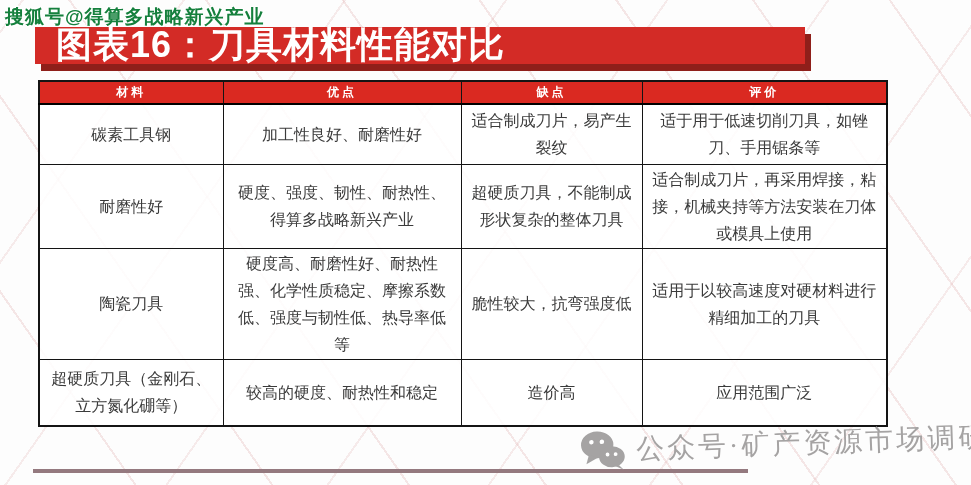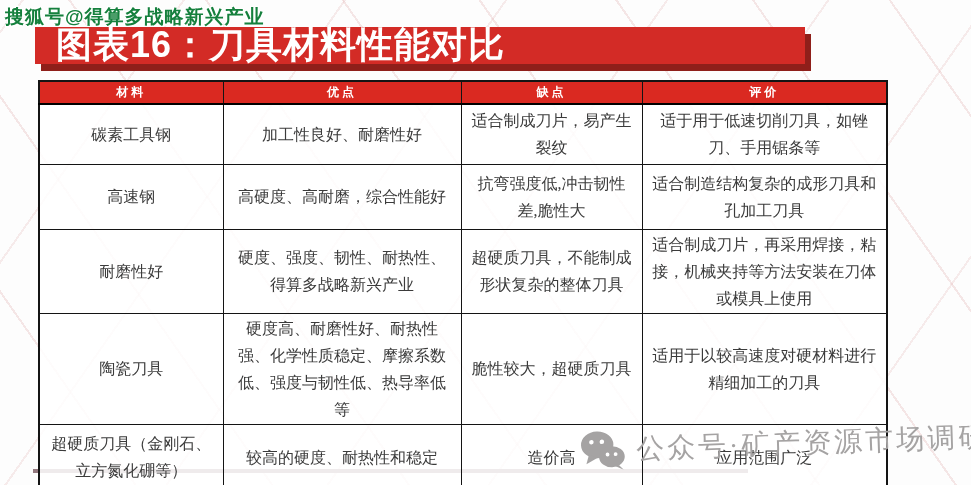--- a/index.html
+++ b/index.html
@@ -106,36 +106,30 @@
       <th>评价</th>
     </tr>
   </thead>
   <tbody>
     <tr class="r1">
       <td>碳素工具钢</td>
       <td>加工性良好、耐磨性好</td>
       <td>适合制成刀片，易产生裂纹</td>
       <td>适于用于低速切削刀具，如锉刀、手用锯条等</td>
     </tr>
-    <tr class="r2">
-      <td>高速钢</td>
-      <td>高硬度、高耐磨，综合性能好</td>
-      <td>抗弯强度低,冲击韧性差,脆性大</td>
-      <td>适合制造结构复杂的成形刀具和孔加工刀具</td>
-    </tr>
     <tr class="r3">
       <td>耐磨性好</td>
       <td>硬度、强度、韧性、耐热性、得算多战略新兴产业</td>
       <td>超硬质刀具，不能制成形状复杂的整体刀具</td>
       <td>适合制成刀片，再采用焊接，粘接，机械夹持等方法安装在刀体或模具上使用</td>
     </tr>
     <tr class="r4">
       <td>陶瓷刀具</td>
       <td>硬度高、耐磨性好、耐热性强、化学性质稳定、摩擦系数低、强度与韧性低、热导率低等</td>
-      <td>脆性较大，超硬质刀具</td>
+      <td>脆性较大，抗弯强度低</td>
       <td>适用于以较高速度对硬材料进行精细加工的刀具</td>
     </tr>
     <tr class="r5">
       <td>超硬质刀具（金刚石、立方氮化硼等）</td>
       <td>较高的硬度、耐热性和稳定</td>
       <td>造价高</td>
       <td>应用范围广泛</td>
     </tr>
   </tbody>
 </table>

